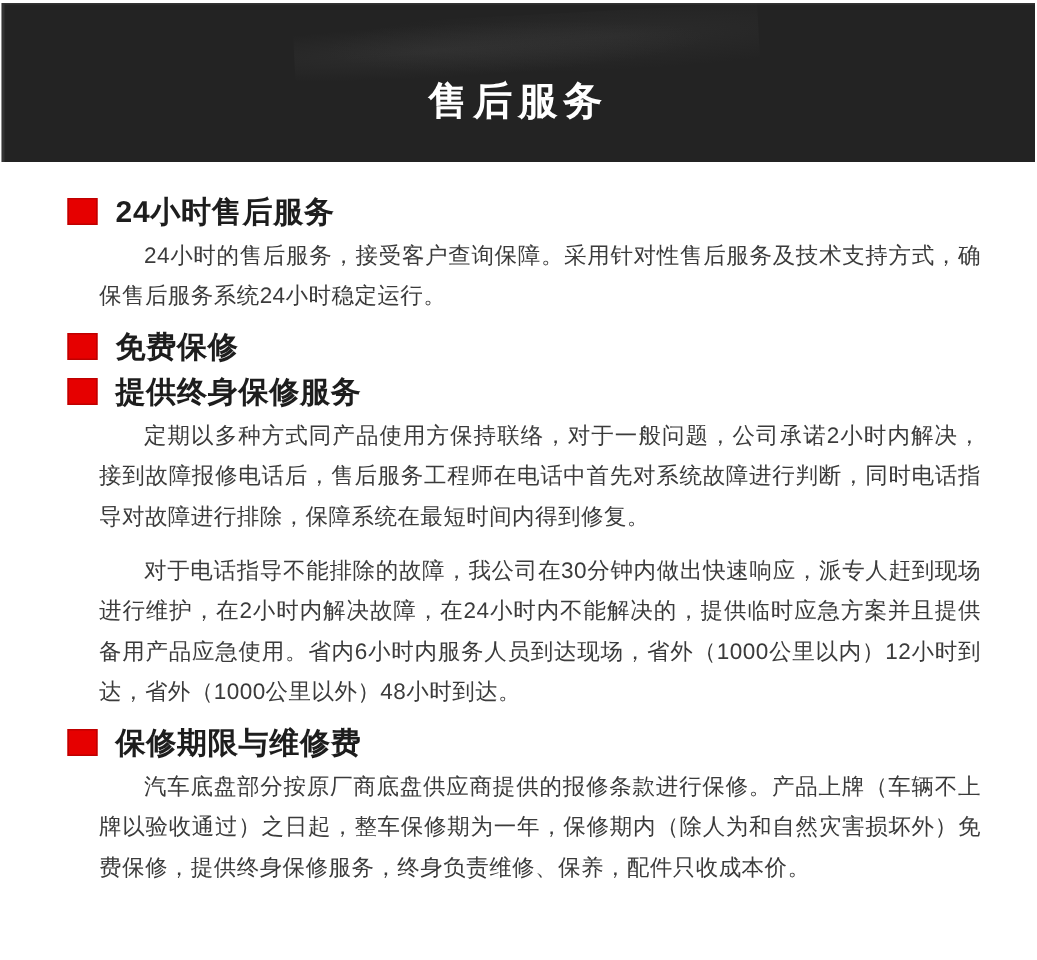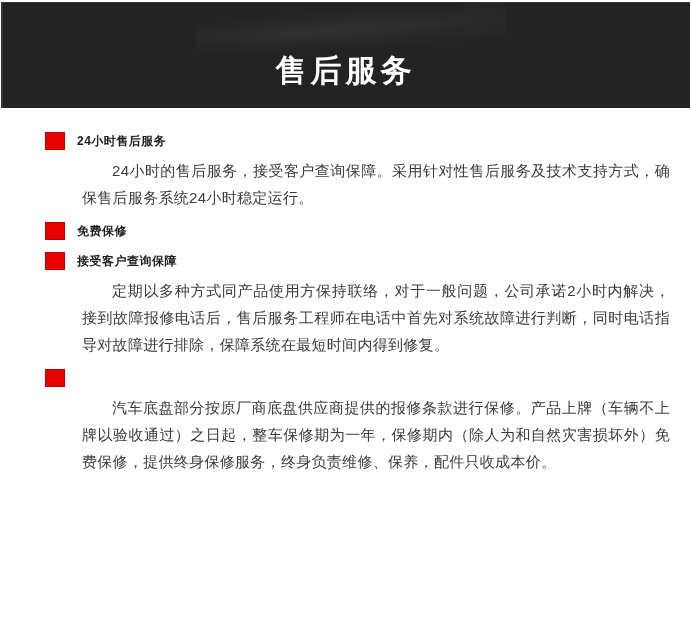--- a/index.html
+++ b/index.html
@@ -25,21 +25,21 @@
     overflow: hidden;
   }
   .banner-title {
     position: absolute;
     left: 0;
     right: 0;
     top: 48px;
     margin: 0;
     text-align: center;
     color: #ffffff;
-    font-size: 31px;
+    font-size: 26px;
     font-weight: bold;
     letter-spacing: 4px;
   }
   .watermark {
     position: absolute;
     left: 195px;
     top: 8px;
     width: 310px;
     height: 42px;
     background:
@@ -63,27 +63,27 @@
   .bullet {
     width: 20px;
     height: 18px;
     background: #e60000;
     border: 1px solid #bf0000;
     box-sizing: border-box;
     flex: 0 0 auto;
   }
   .sec-title {
     margin: 0 0 0 12px;
-    font-size: 12px;
+    font-size: 20px;
     font-weight: bold;
     color: #1d1d1d;
     letter-spacing: 0.5px;
   }
   .para {
-    margin: 5px 0 9px 37px;
+    margin: 5px 0 9px 21px;
     width: 588px;
     font-size: 15px;
     line-height: 27px;
     color: #3b3b3b;
     text-align: justify;
     text-indent: 2em;
     letter-spacing: 0.3px;
   }
 </style>
 </head>
@@ -109,26 +109,28 @@
     <section class="sec">
       <div class="sec-head">
         <span class="bullet"></span>
         <h2 class="sec-title">免费保修</h2>
       </div>
     </section>
 
     <section class="sec">
       <div class="sec-head">
         <span class="bullet"></span>
-        <h2 class="sec-title">接受客户查询保障</h2>
+        <h2 class="sec-title">提供终身保修服务</h2>
       </div>
       <p class="para">定期以多种方式同产品使用方保持联络，对于一般问题，公司承诺2小时内解决，接到故障报修电话后，售后服务工程师在电话中首先对系统故障进行判断，同时电话指导对故障进行排除，保障系统在最短时间内得到修复。</p>
+      <p class="para">对于电话指导不能排除的故障，我公司在30分钟内做出快速响应，派专人赶到现场进行维护，在2小时内解决故障，在24小时内不能解决的，提供临时应急方案并且提供备用产品应急使用。省内6小时内服务人员到达现场，省外（1000公里以内）12小时到达，省外（1000公里以外）48小时到达。</p>
     </section>
 
     <section class="sec">
       <div class="sec-head">
         <span class="bullet"></span>
+        <h2 class="sec-title">保修期限与维修费</h2>
       </div>
       <p class="para">汽车底盘部分按原厂商底盘供应商提供的报修条款进行保修。产品上牌（车辆不上牌以验收通过）之日起，整车保修期为一年，保修期内（除人为和自然灾害损坏外）免费保修，提供终身保修服务，终身负责维修、保养，配件只收成本价。</p>
     </section>
 
   </main>
 </div>
 
 </body></html>

